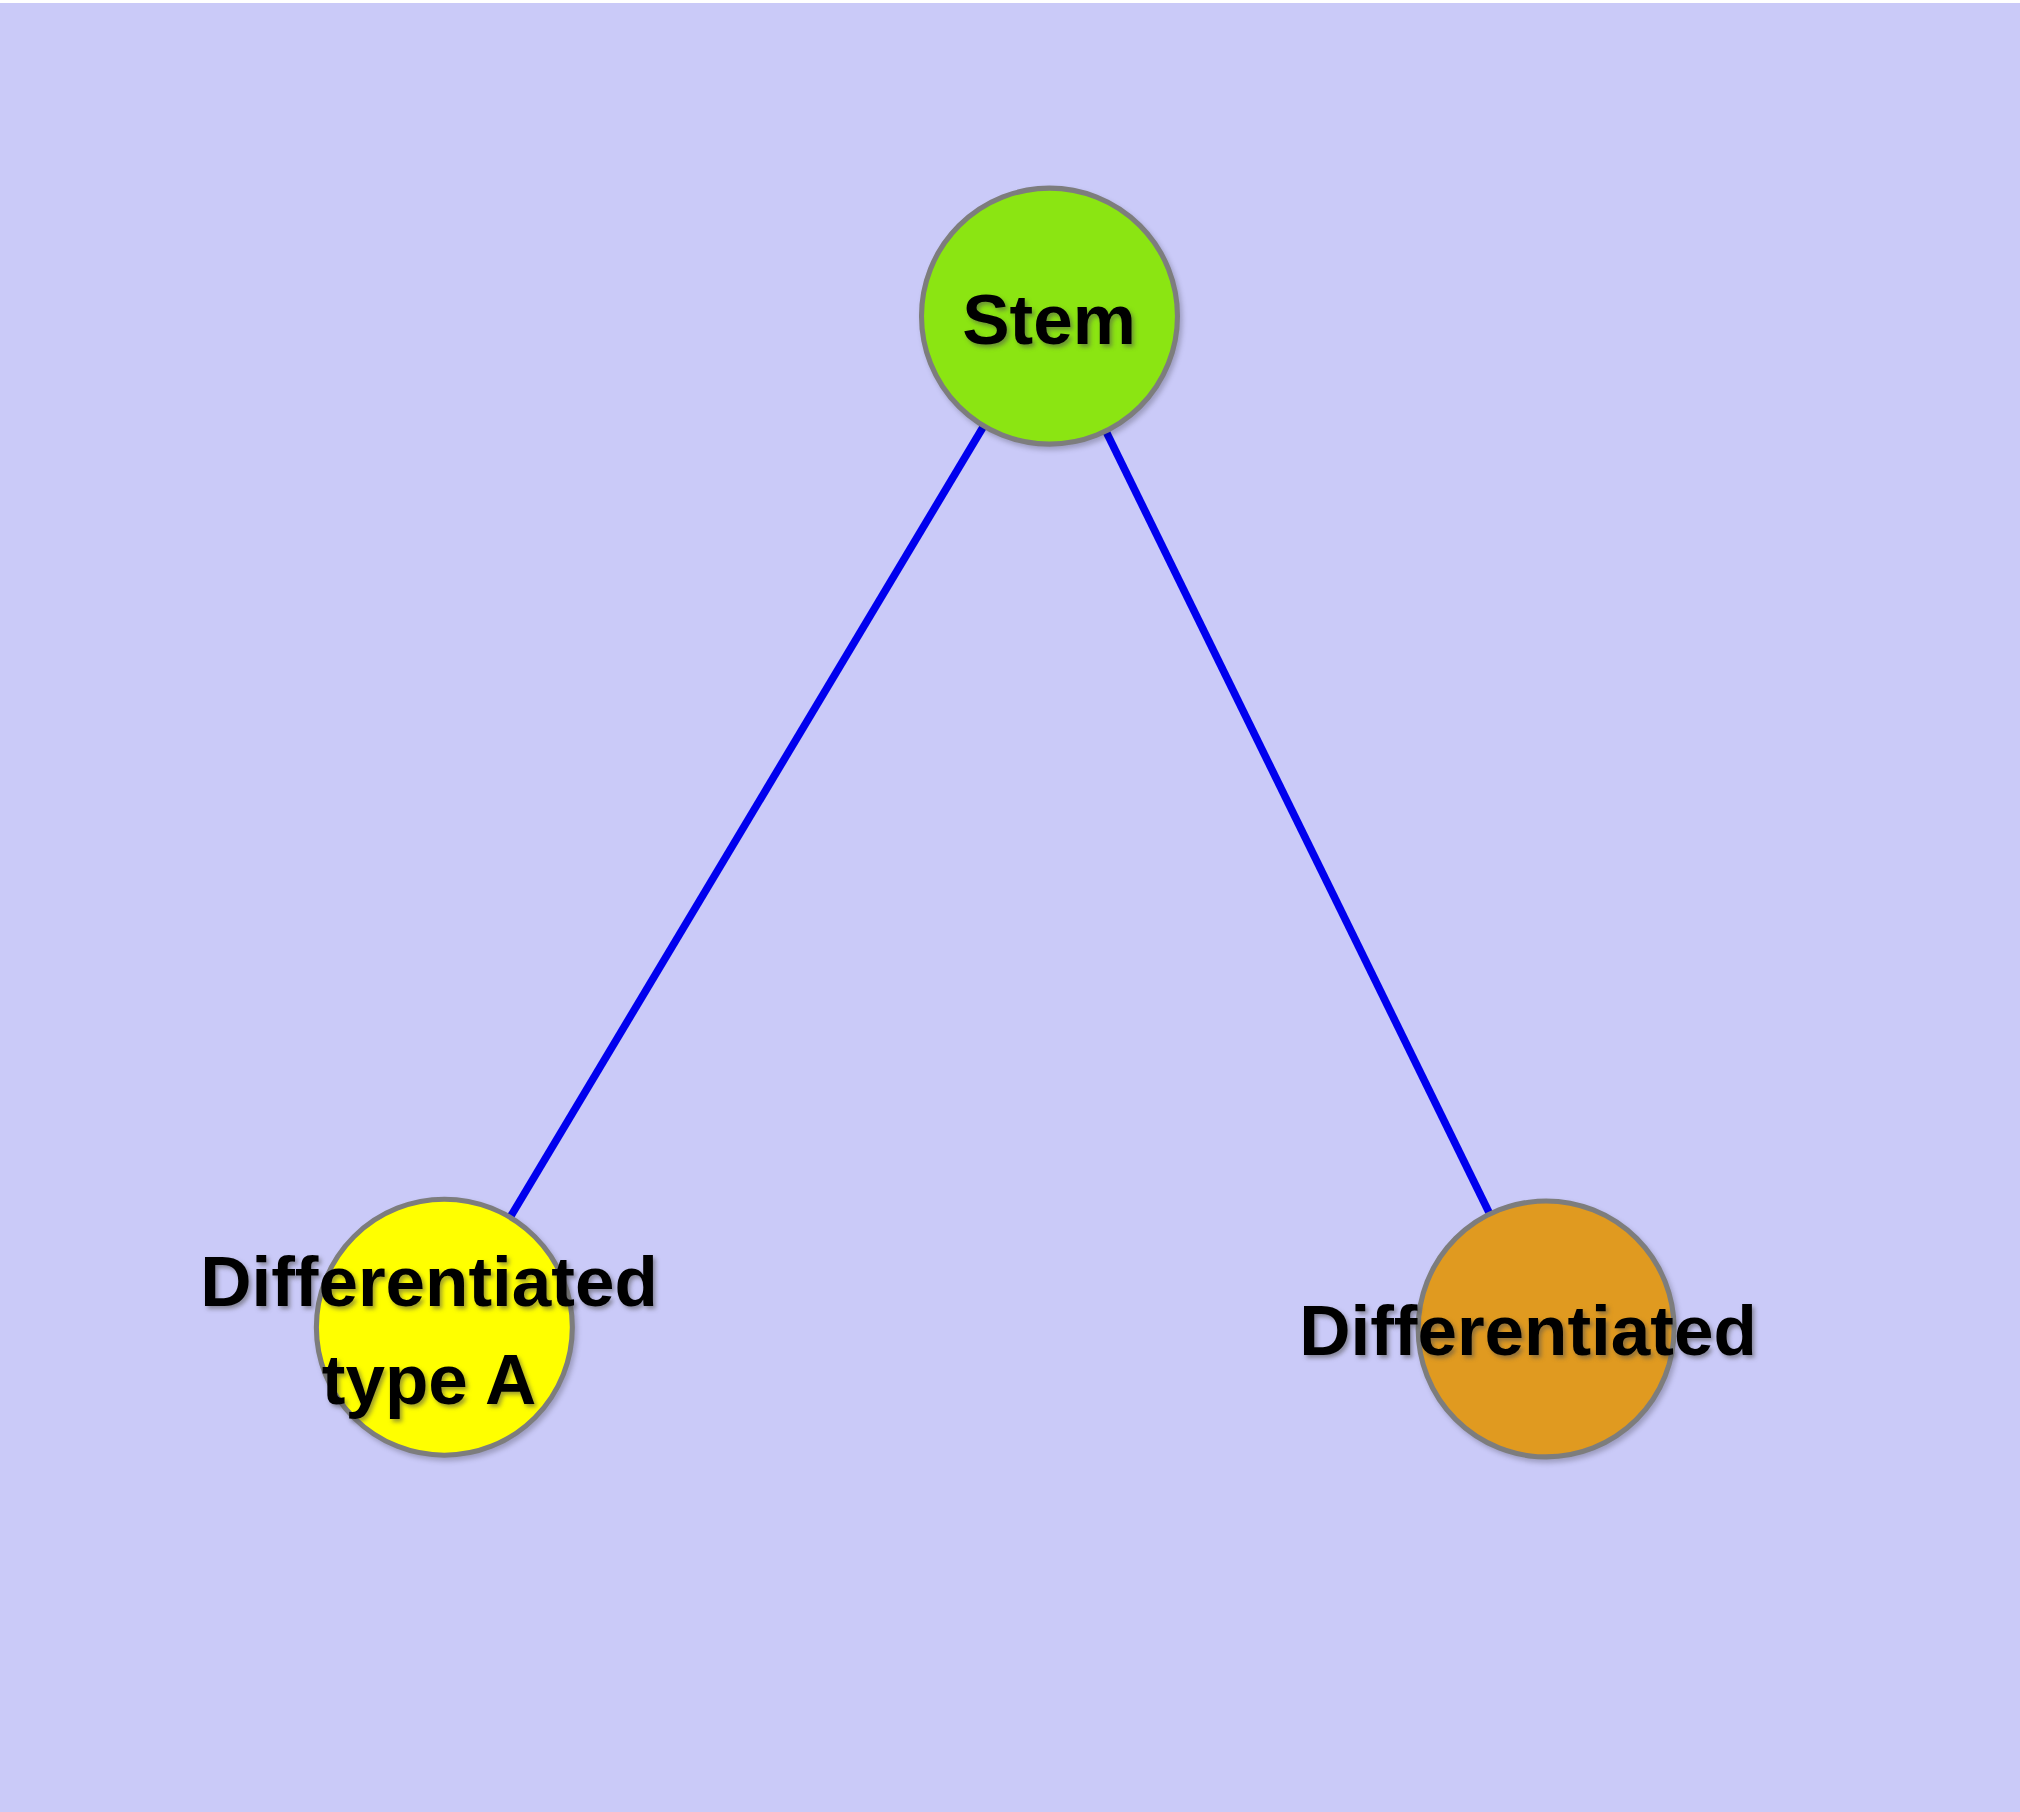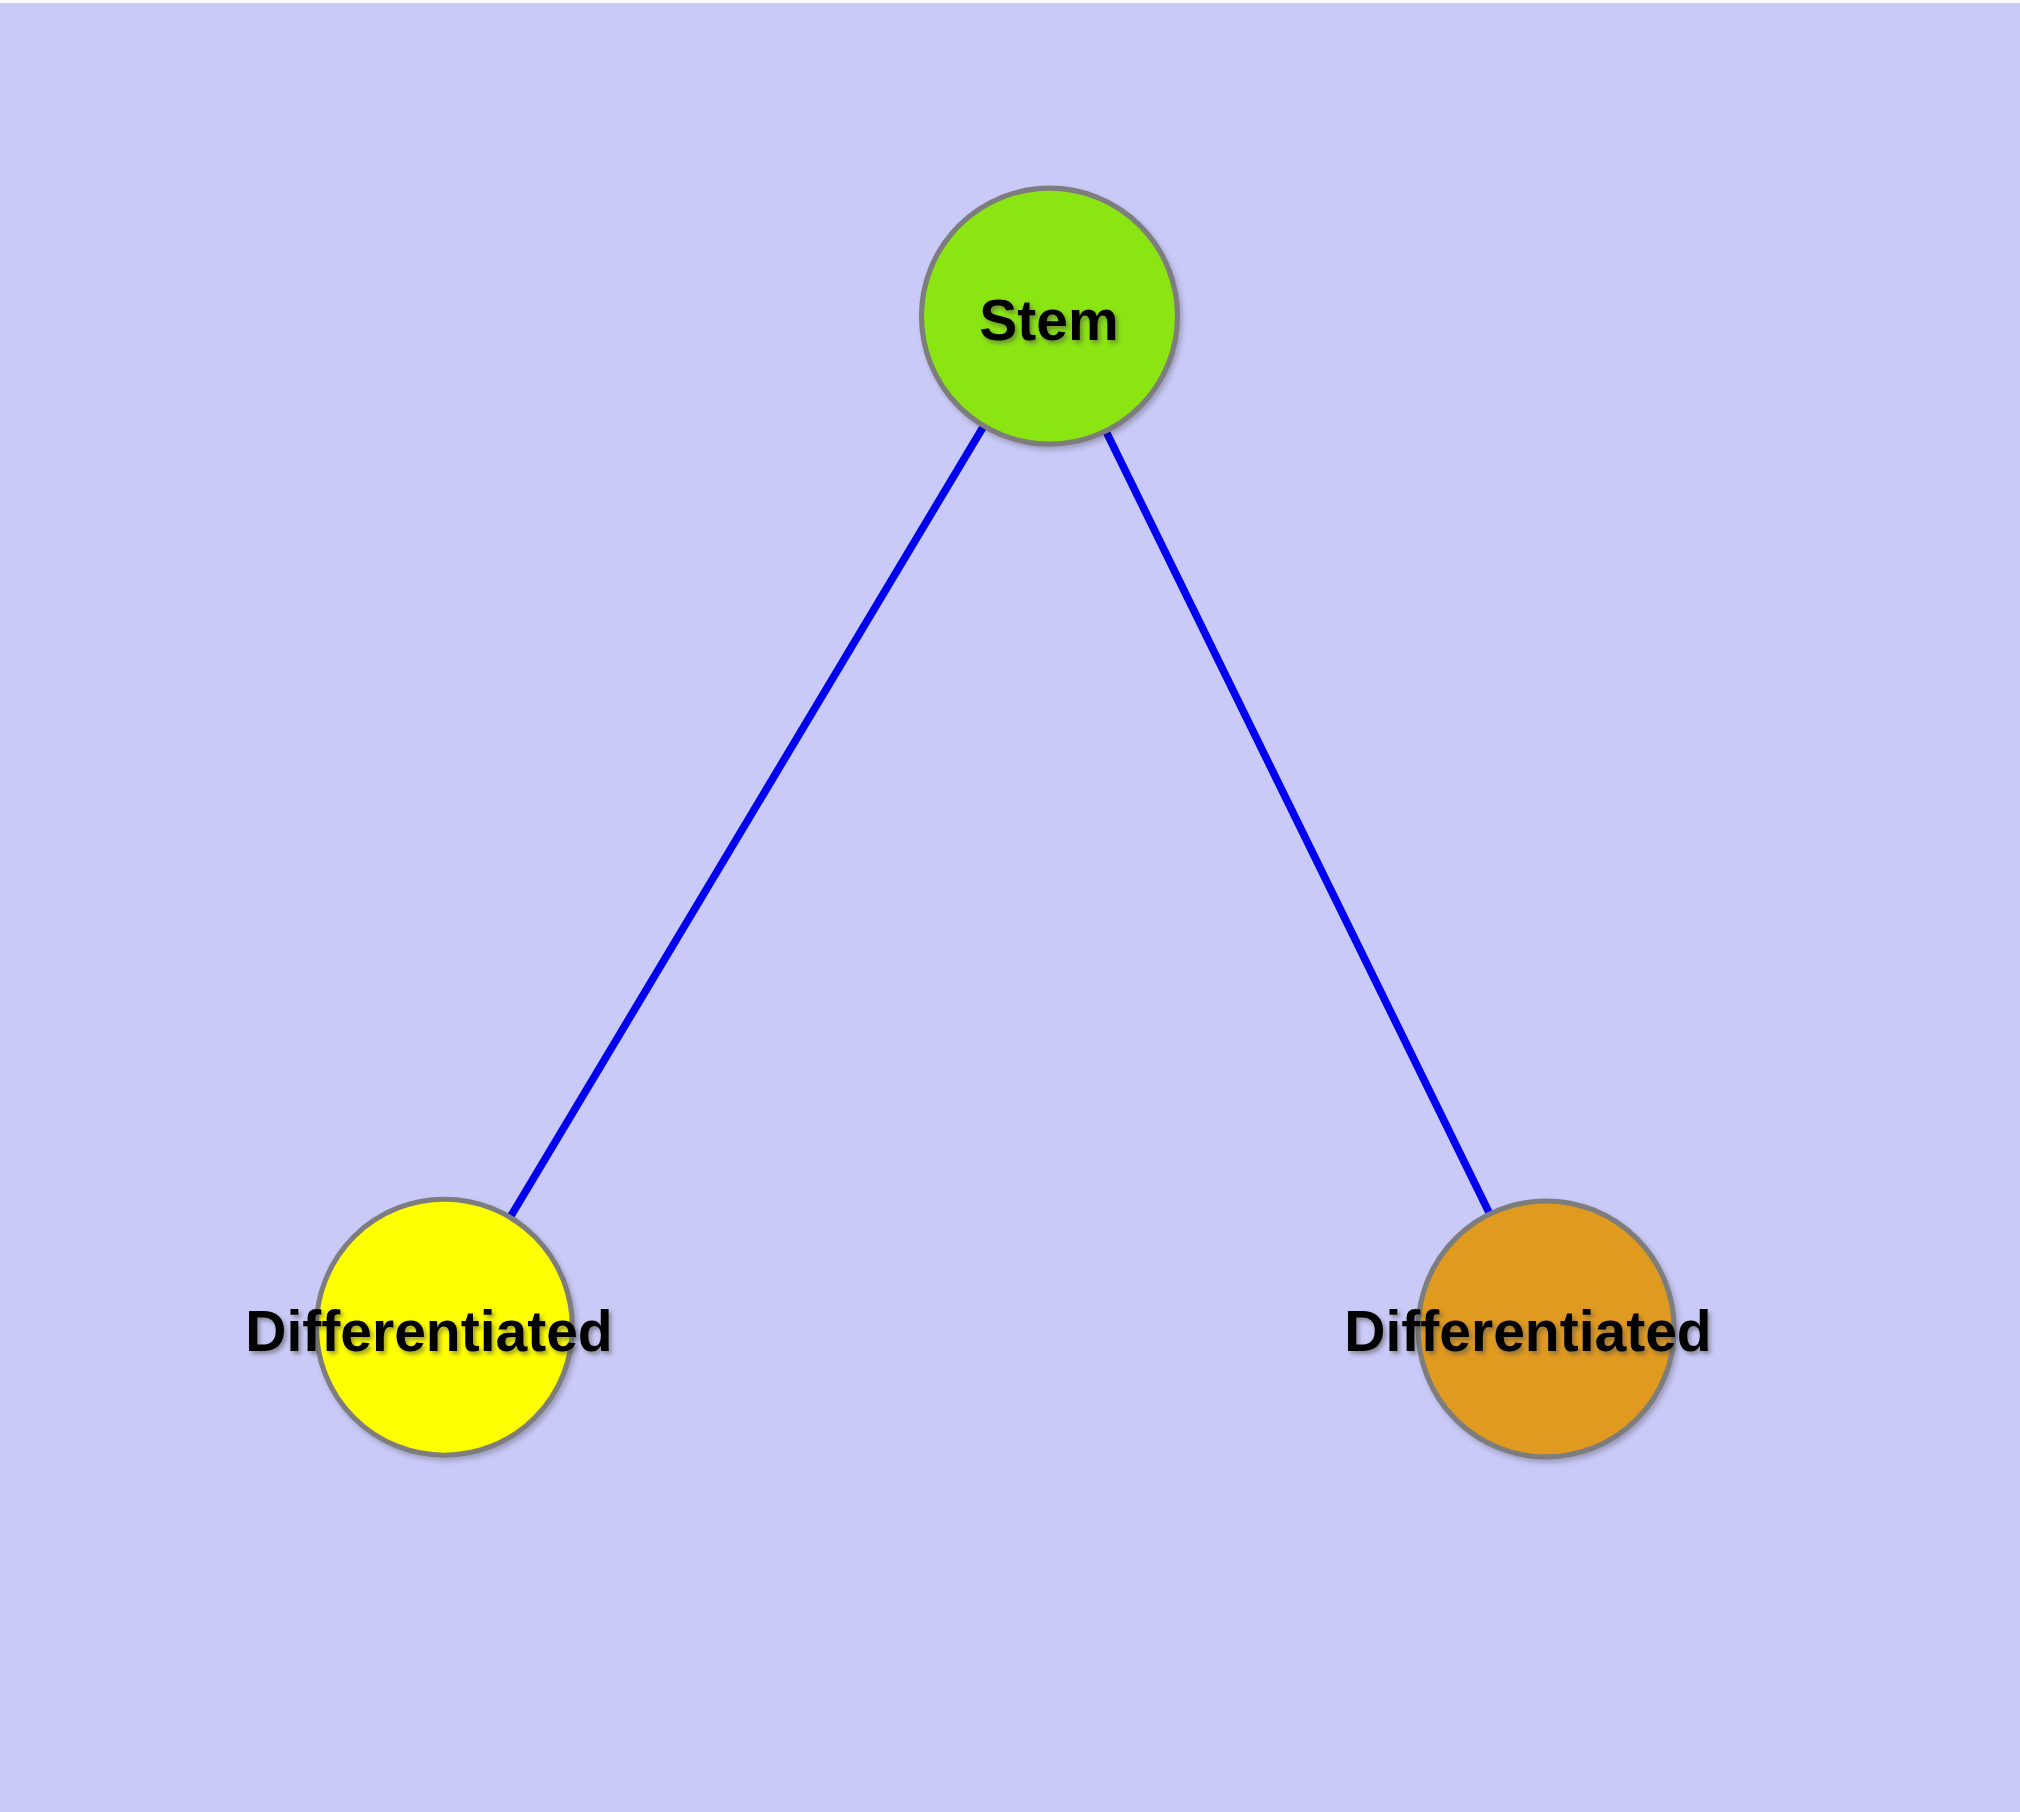--- a/index.html
+++ b/index.html
@@ -38,21 +38,21 @@
   #graph-svg .node-circle {
     stroke-width: 6;
     filter: drop-shadow(3px 4px 3px rgba(0,0,0,0.22));
   }
   .node-label {
     position: absolute;
     z-index: 2;
     transform: translate(-50%, -50%);
     text-align: center;
     white-space: nowrap;
-    font-size: 57px;
+    font-size: 71px;
     font-weight: bold;
     line-height: 98px;
     color: #000000;
     text-shadow: 2.5px 3.4px 4.2px rgba(80,80,80,0.55);
   }
 </style>
 </head>
 <body>
 
 <div id="canvas" style="background: rgb(202, 202, 248);">
@@ -71,20 +71,21 @@
 
     <circle class="node-circle" cx="1824" cy="1568" r="151" fill="#E09A20" stroke="#7D7D7D"></circle>
   </svg>
 
   <div class="node-label" style="left:1049px; top:320px;">
     <div>Stem</div>
   </div>
 
   <div class="node-label" style="left:429px; top:1331px;">
     <div>Differentiated</div>
+    <div>type A</div>
   </div>
 
   <div class="node-label" style="left:1528px; top:1331px;">
     <div>Differentiated</div>
   </div>
 
 </div>
 
 
 </body></html>

